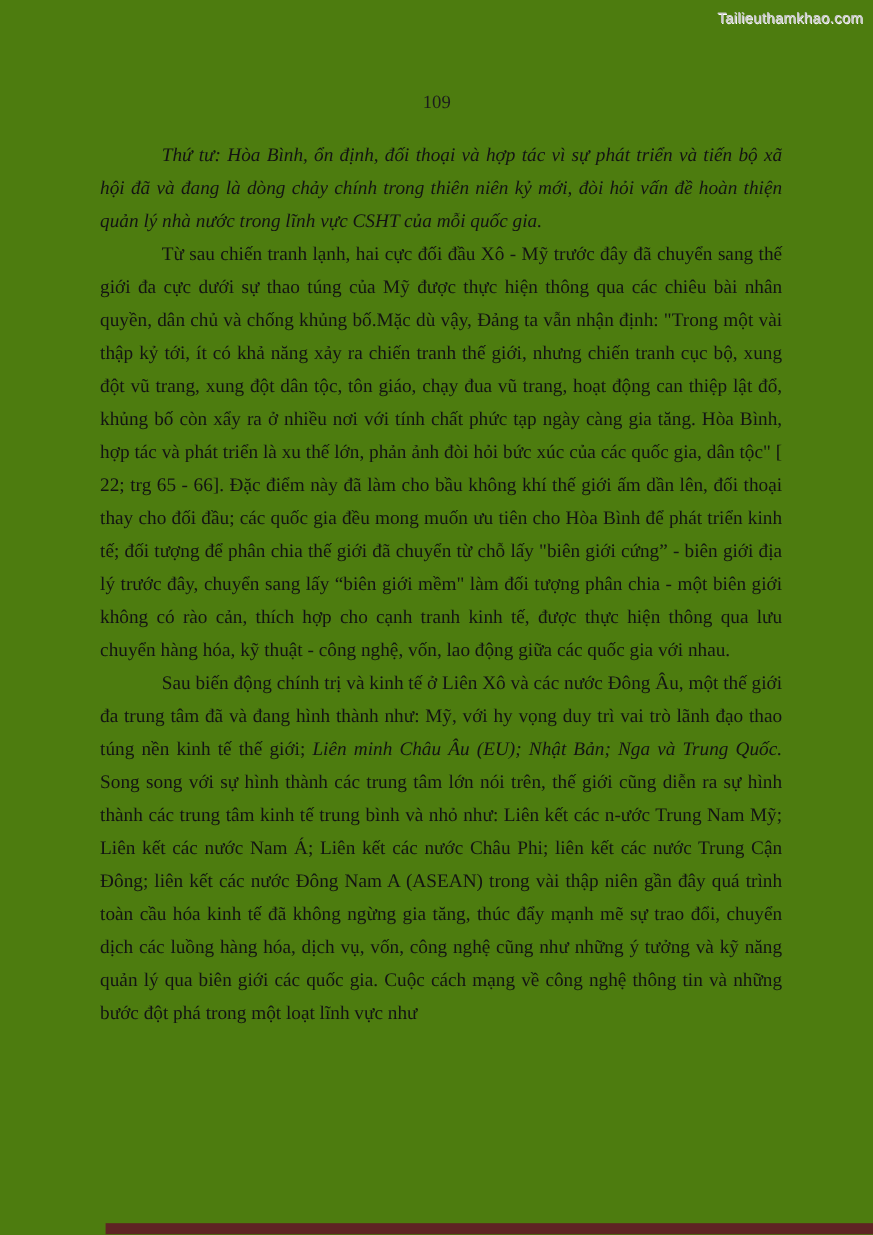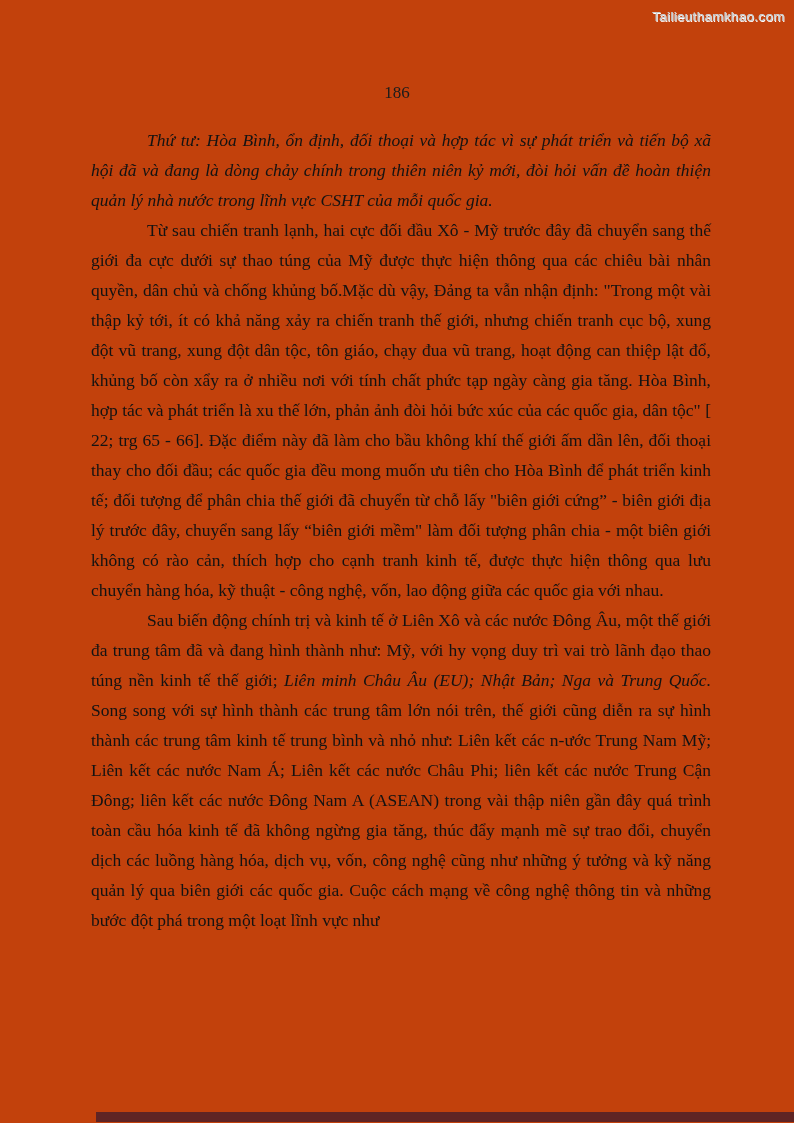--- a/index.html
+++ b/index.html
@@ -5,21 +5,21 @@
   html, body { margin: 0; padding: 0; }
   body {
     width: 794px; height: 1123px;
     background: #ffffff;
     font-family: "Liberation Serif", serif;
     position: relative;
     overflow: hidden;
   }
   .page {
     position: absolute; inset: 0;
-    background: #c2410c;
+    background: #4d7c0f;
   }
   .watermark {
     position: absolute; top: 9px; right: 9px;
     font-family: "Liberation Sans", sans-serif;
     font-size: 13.5px;
     letter-spacing: 0.3px;
     color: #cccccc;
     text-shadow: 0.5px 0.5px 0 #ffffff, -0.5px -0.5px 0 #bdbdbd;
   }
   .page-number {
@@ -49,21 +49,21 @@
     left: 96px; right: 0; bottom: 1px;
     height: 10px;
   }
 </style>
 </head>
 <body>
 
 <div class="page">
   <div class="watermark">Tailieuthamkhao.com</div>
 
-  <div class="page-number">186</div>
+  <div class="page-number">109</div>
 
   <div class="text-block" id="paragraphs">
       <p><span class="italic">Thứ tư: Hòa Bình, ổn định, đối thoại và hợp tác vì sự phát triển và tiến bộ xã hội đã và đang là dòng chảy chính trong thiên niên kỷ mới, đòi hỏi vấn đề hoàn thiện quản lý nhà nước trong lĩnh vực CSHT của mỗi quốc gia.</span></p>
       <p><span>Từ sau chiến tranh lạnh, hai cực đối đầu Xô - Mỹ trước đây đã chuyển sang thế giới đa cực dưới sự thao túng của Mỹ được thực hiện thông qua các chiêu bài nhân quyền, dân chủ và chống khủng bố.Mặc dù vậy, Đảng ta vẫn nhận định: "Trong một vài thập kỷ tới, ít có khả năng xảy ra chiến tranh thế giới, nhưng chiến tranh cục bộ, xung đột vũ trang, xung đột dân tộc, tôn giáo, chạy đua vũ trang, hoạt động can thiệp lật đổ, khủng bố còn xẩy ra ở nhiều nơi với tính chất phức tạp ngày càng gia tăng. Hòa Bình, hợp tác và phát triển là xu thế lớn, phản ảnh đòi hỏi bức xúc của các quốc gia, dân tộc" [ 22; trg 65 - 66].  Đặc điểm này đã làm cho bầu không khí thế giới ấm dần lên, đối thoại thay cho đối đầu; các quốc gia đều mong muốn ưu tiên cho Hòa Bình để phát triển kinh tế; đối tượng để phân chia thế giới đã chuyển từ chỗ lấy "biên giới cứng” - biên giới địa lý trước đây, chuyển sang lấy “biên giới mềm" làm đối tượng phân chia - một biên giới không có rào cản, thích hợp cho cạnh tranh kinh tế, được thực hiện thông qua lưu chuyển hàng hóa, kỹ thuật - công nghệ, vốn, lao động giữa các quốc gia với nhau.</span></p>
       <p><span>Sau biến động chính trị và kinh tế ở Liên Xô và các nước Đông Âu, một thế giới đa trung tâm đã và đang hình thành như: Mỹ, với hy vọng duy trì vai trò lãnh đạo thao túng nền kinh tế thế giới; </span><span class="italic">Liên minh Châu Âu (EU); Nhật Bản; Nga và Trung Quốc.</span><span> Song song với sự hình thành các trung tâm lớn nói trên, thế giới cũng diễn ra sự hình thành các trung tâm kinh tế trung bình và nhỏ như: Liên kết các n-ước Trung Nam Mỹ; Liên kết các nước Nam Á; Liên kết các nước Châu Phi; liên kết các nước Trung Cận Đông; liên kết các nước Đông Nam A (ASEAN) trong vài thập niên gần đây quá trình toàn cầu hóa kinh tế đã không ngừng gia tăng, thúc đẩy mạnh mẽ sự trao đổi, chuyển dịch các luồng hàng hóa, dịch vụ, vốn, công nghệ cũng như những ý tưởng và kỹ năng quản lý qua biên giới các quốc gia. Cuộc cách mạng về công nghệ thông tin và những bước đột phá trong một loạt lĩnh vực như</span></p>
     </div>
 
   <div class="footer-bar" style="background: rgb(95, 36, 36);"></div>
 </div>
 

